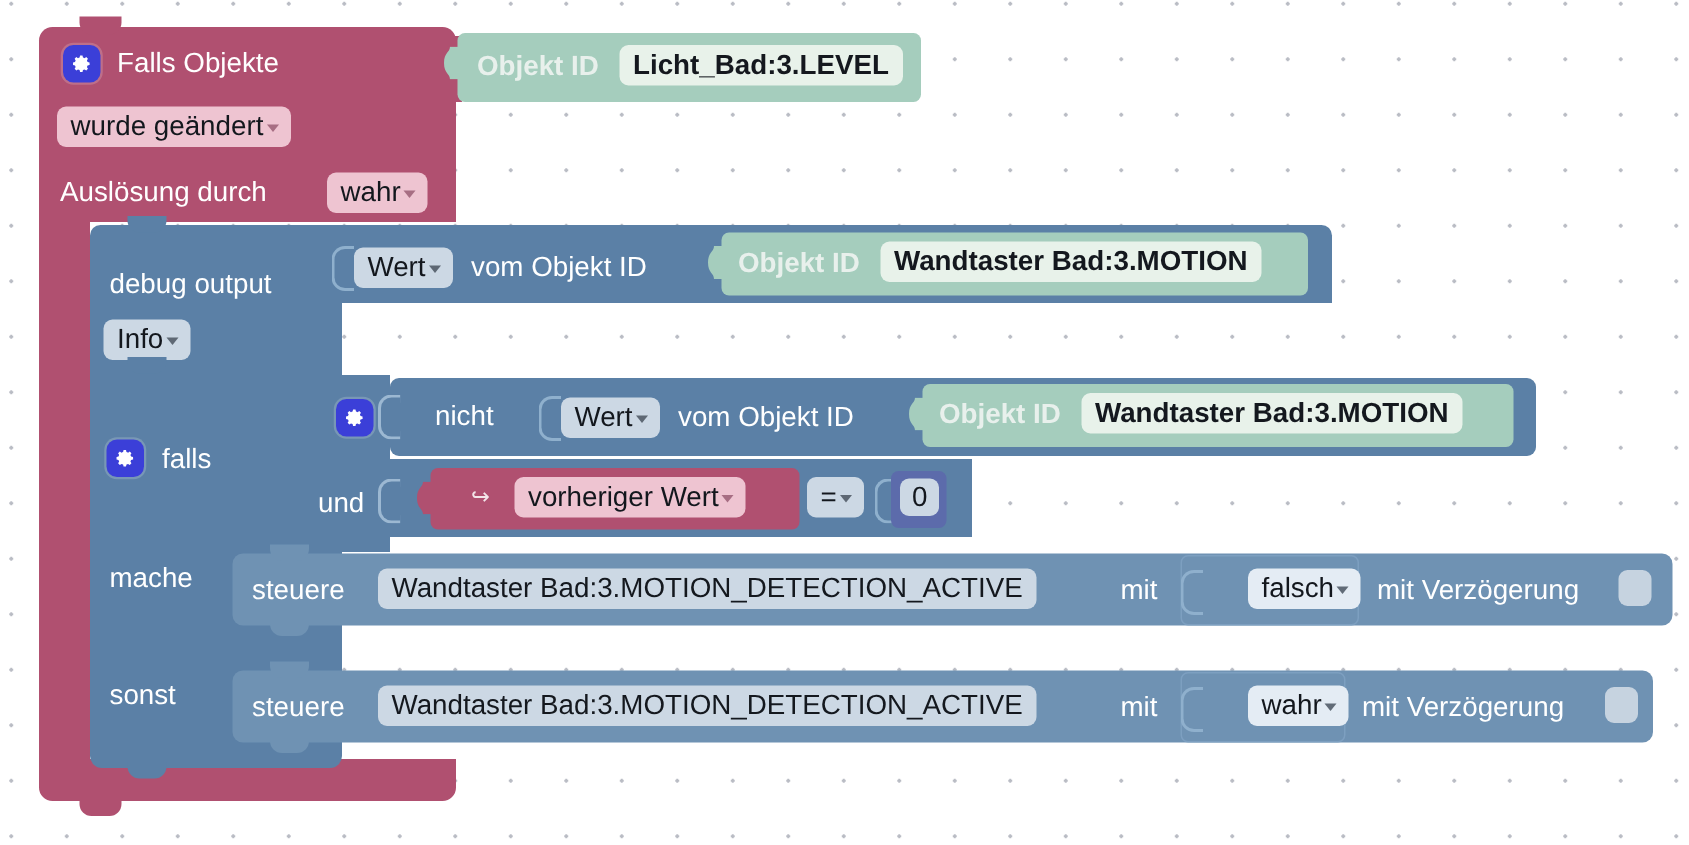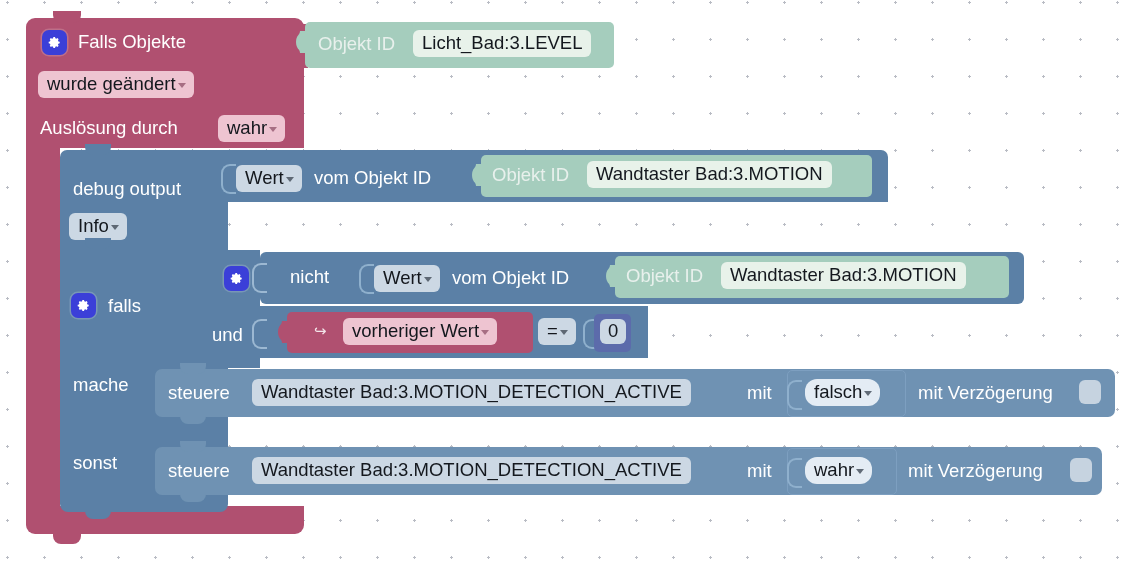--- a/index.html
+++ b/index.html
@@ -24,40 +24,40 @@
   .fs18{font-size:18.5px;}
 
   
   .pink{background:#b05070;}
 
   
   .blue{background:#5b80a6;}
   .blue-lite{background:#6f92b3;}
 
   
-  .green{background:#a5cdbd;}
+  .green{background:#a5cdbd;font-weight:bold;}
 
   
   .slate{background:#5c6bab;}
 
   
   .dd{
     display:inline-flex;align-items:center;gap:2px;
     border-radius:6px;padding:2px 8px 3px 9px;
     font-size:18.5px;color:#13171d;
   }
   .dd .car{
     width:0;height:0;border-left:4.5px solid transparent;
     border-right:4.5px solid transparent;border-top:5.5px solid #4a5560;
     margin-top:3px;opacity:.85;
   }
   .dd-pink{background:#eec4d1;}
   .dd-pink .car{border-top-color:#9a5f76;}
   .dd-blue{background:#ccd8e4;}
-  .dd-white{background:#e9f2eb;border-radius:12px;}
+  .dd-white{background:#e9f2eb;border-radius:6px;margin-left:27px;}
   .fld{
     display:inline-flex;align-items:center;border-radius:6px;
     padding:2px 9px 3px 9px;font-size:18.5px;color:#14181e;
     background:#e8f2ea;
   }
   .fld-blue{background:#ccd8e4;color:#14181e;}
   .lbl-soft{color:#eef4f1;opacity:.92;}
 
   
   .plug{

